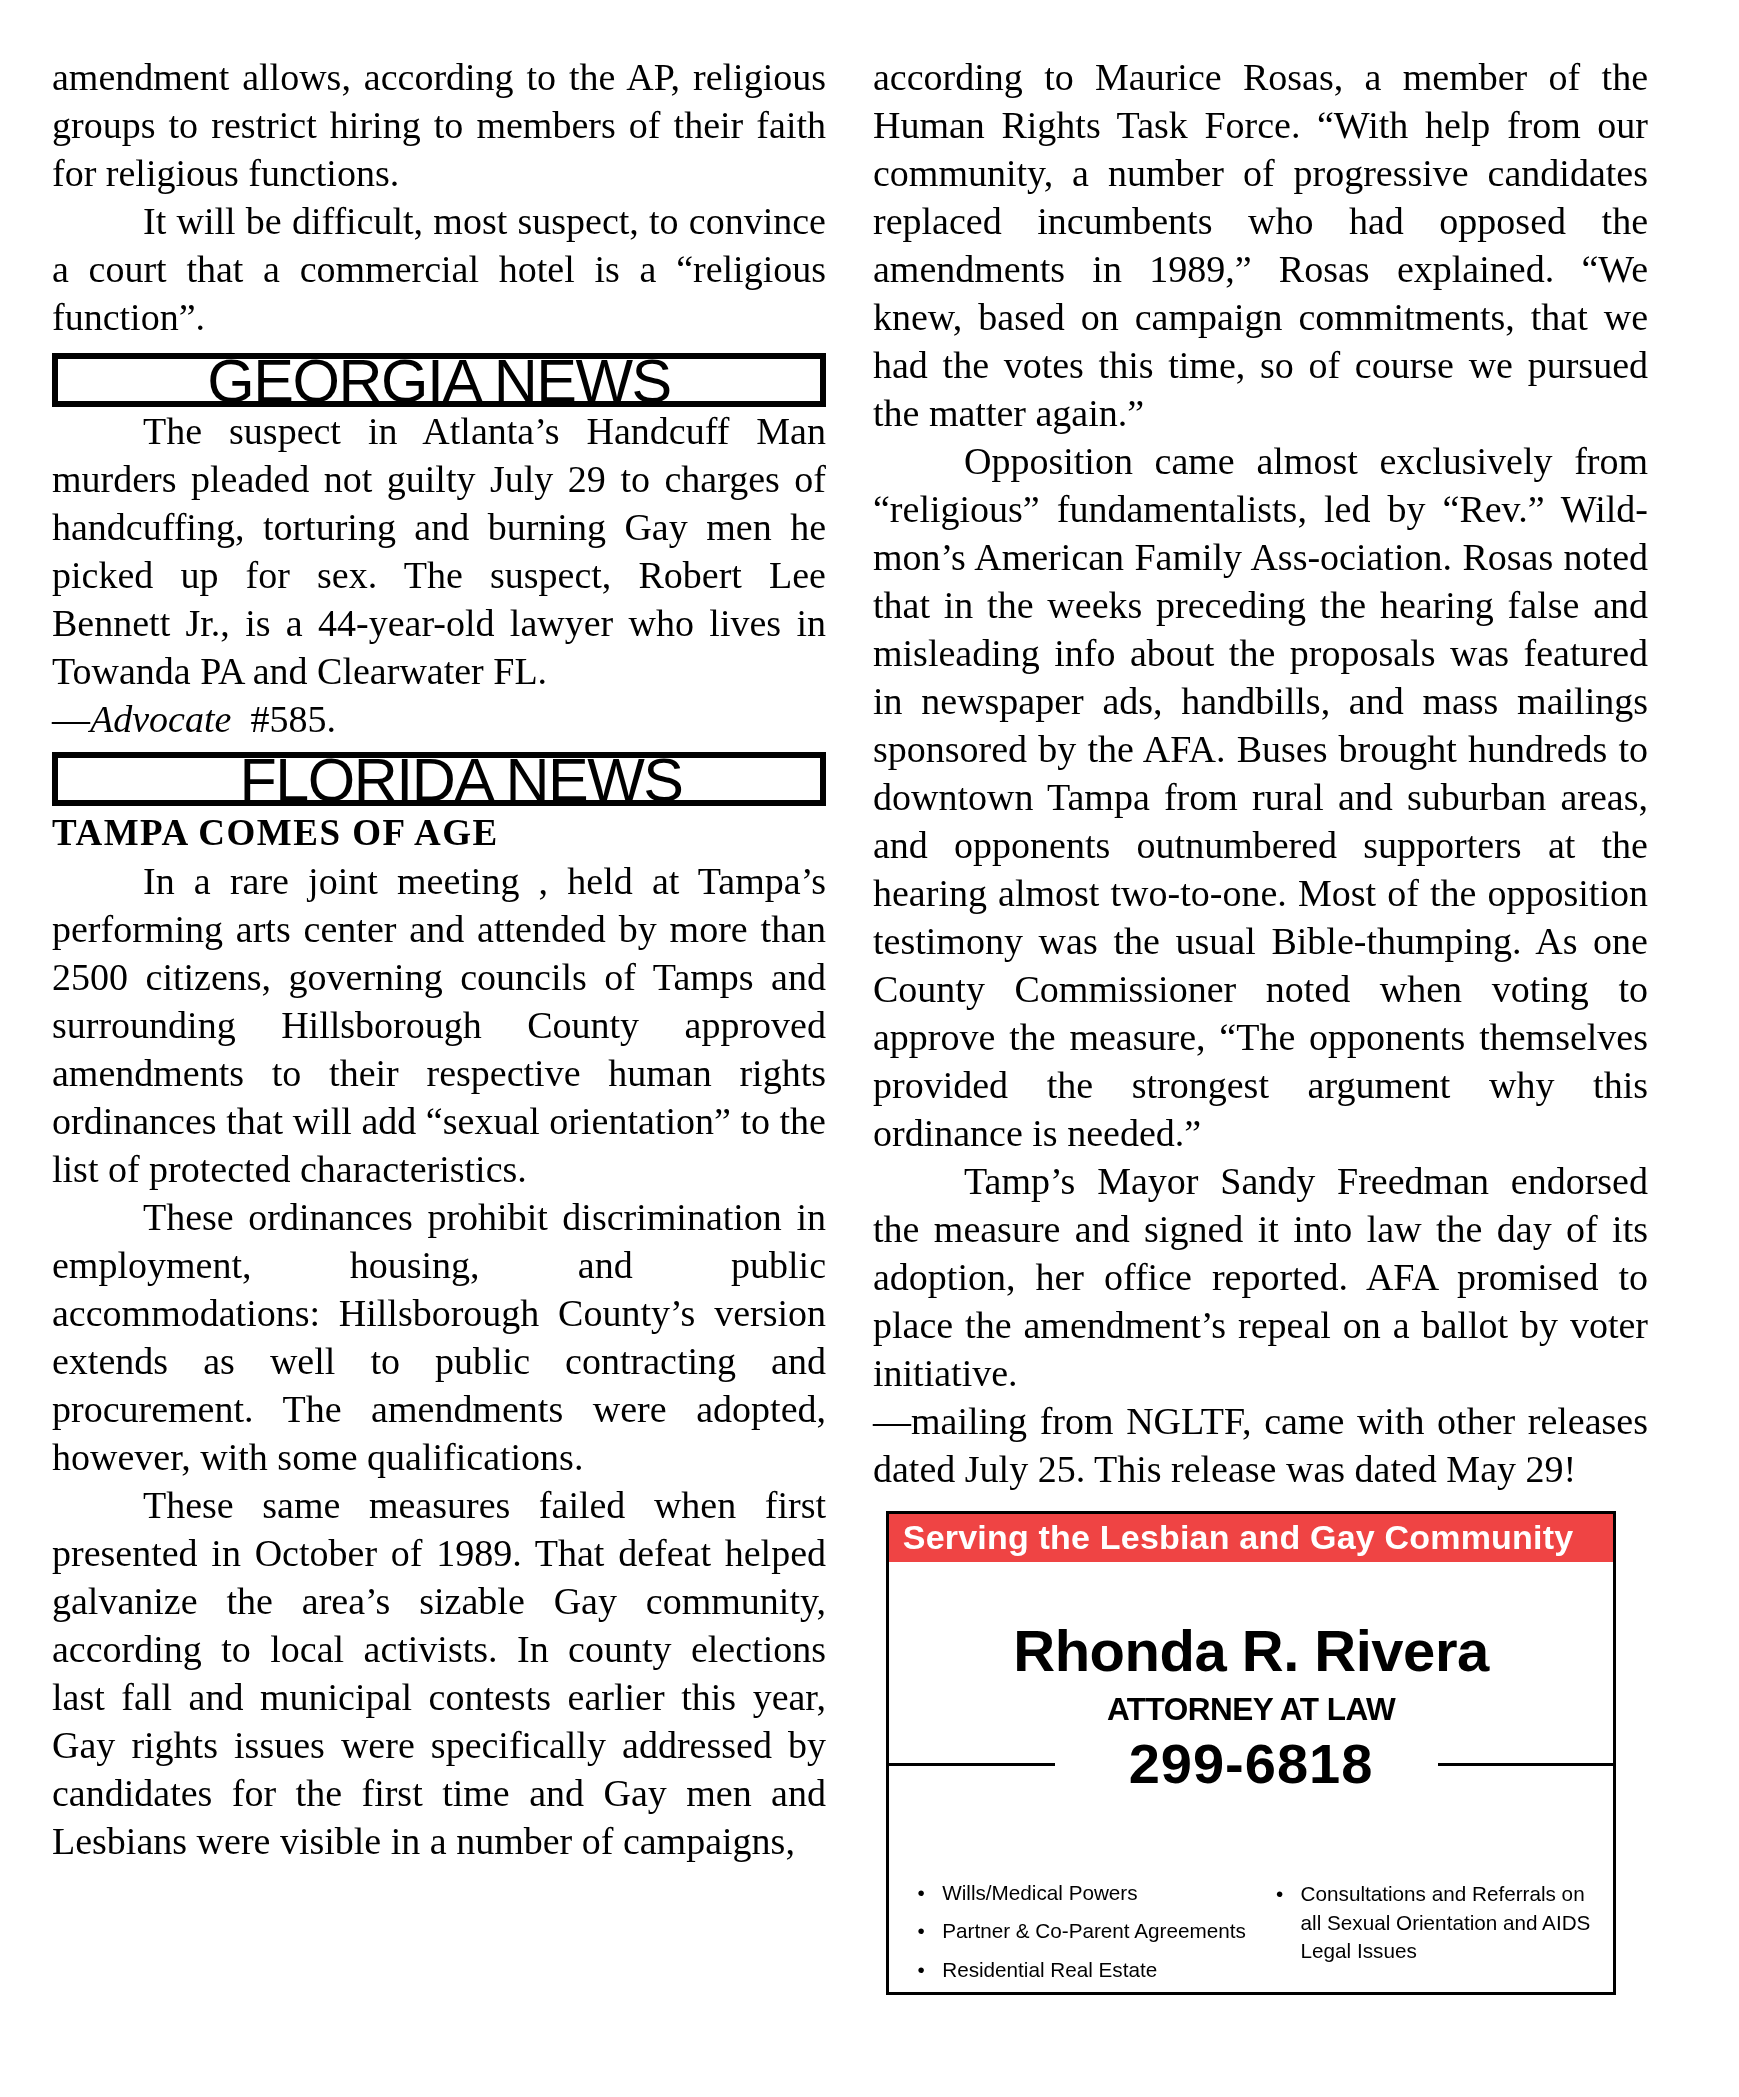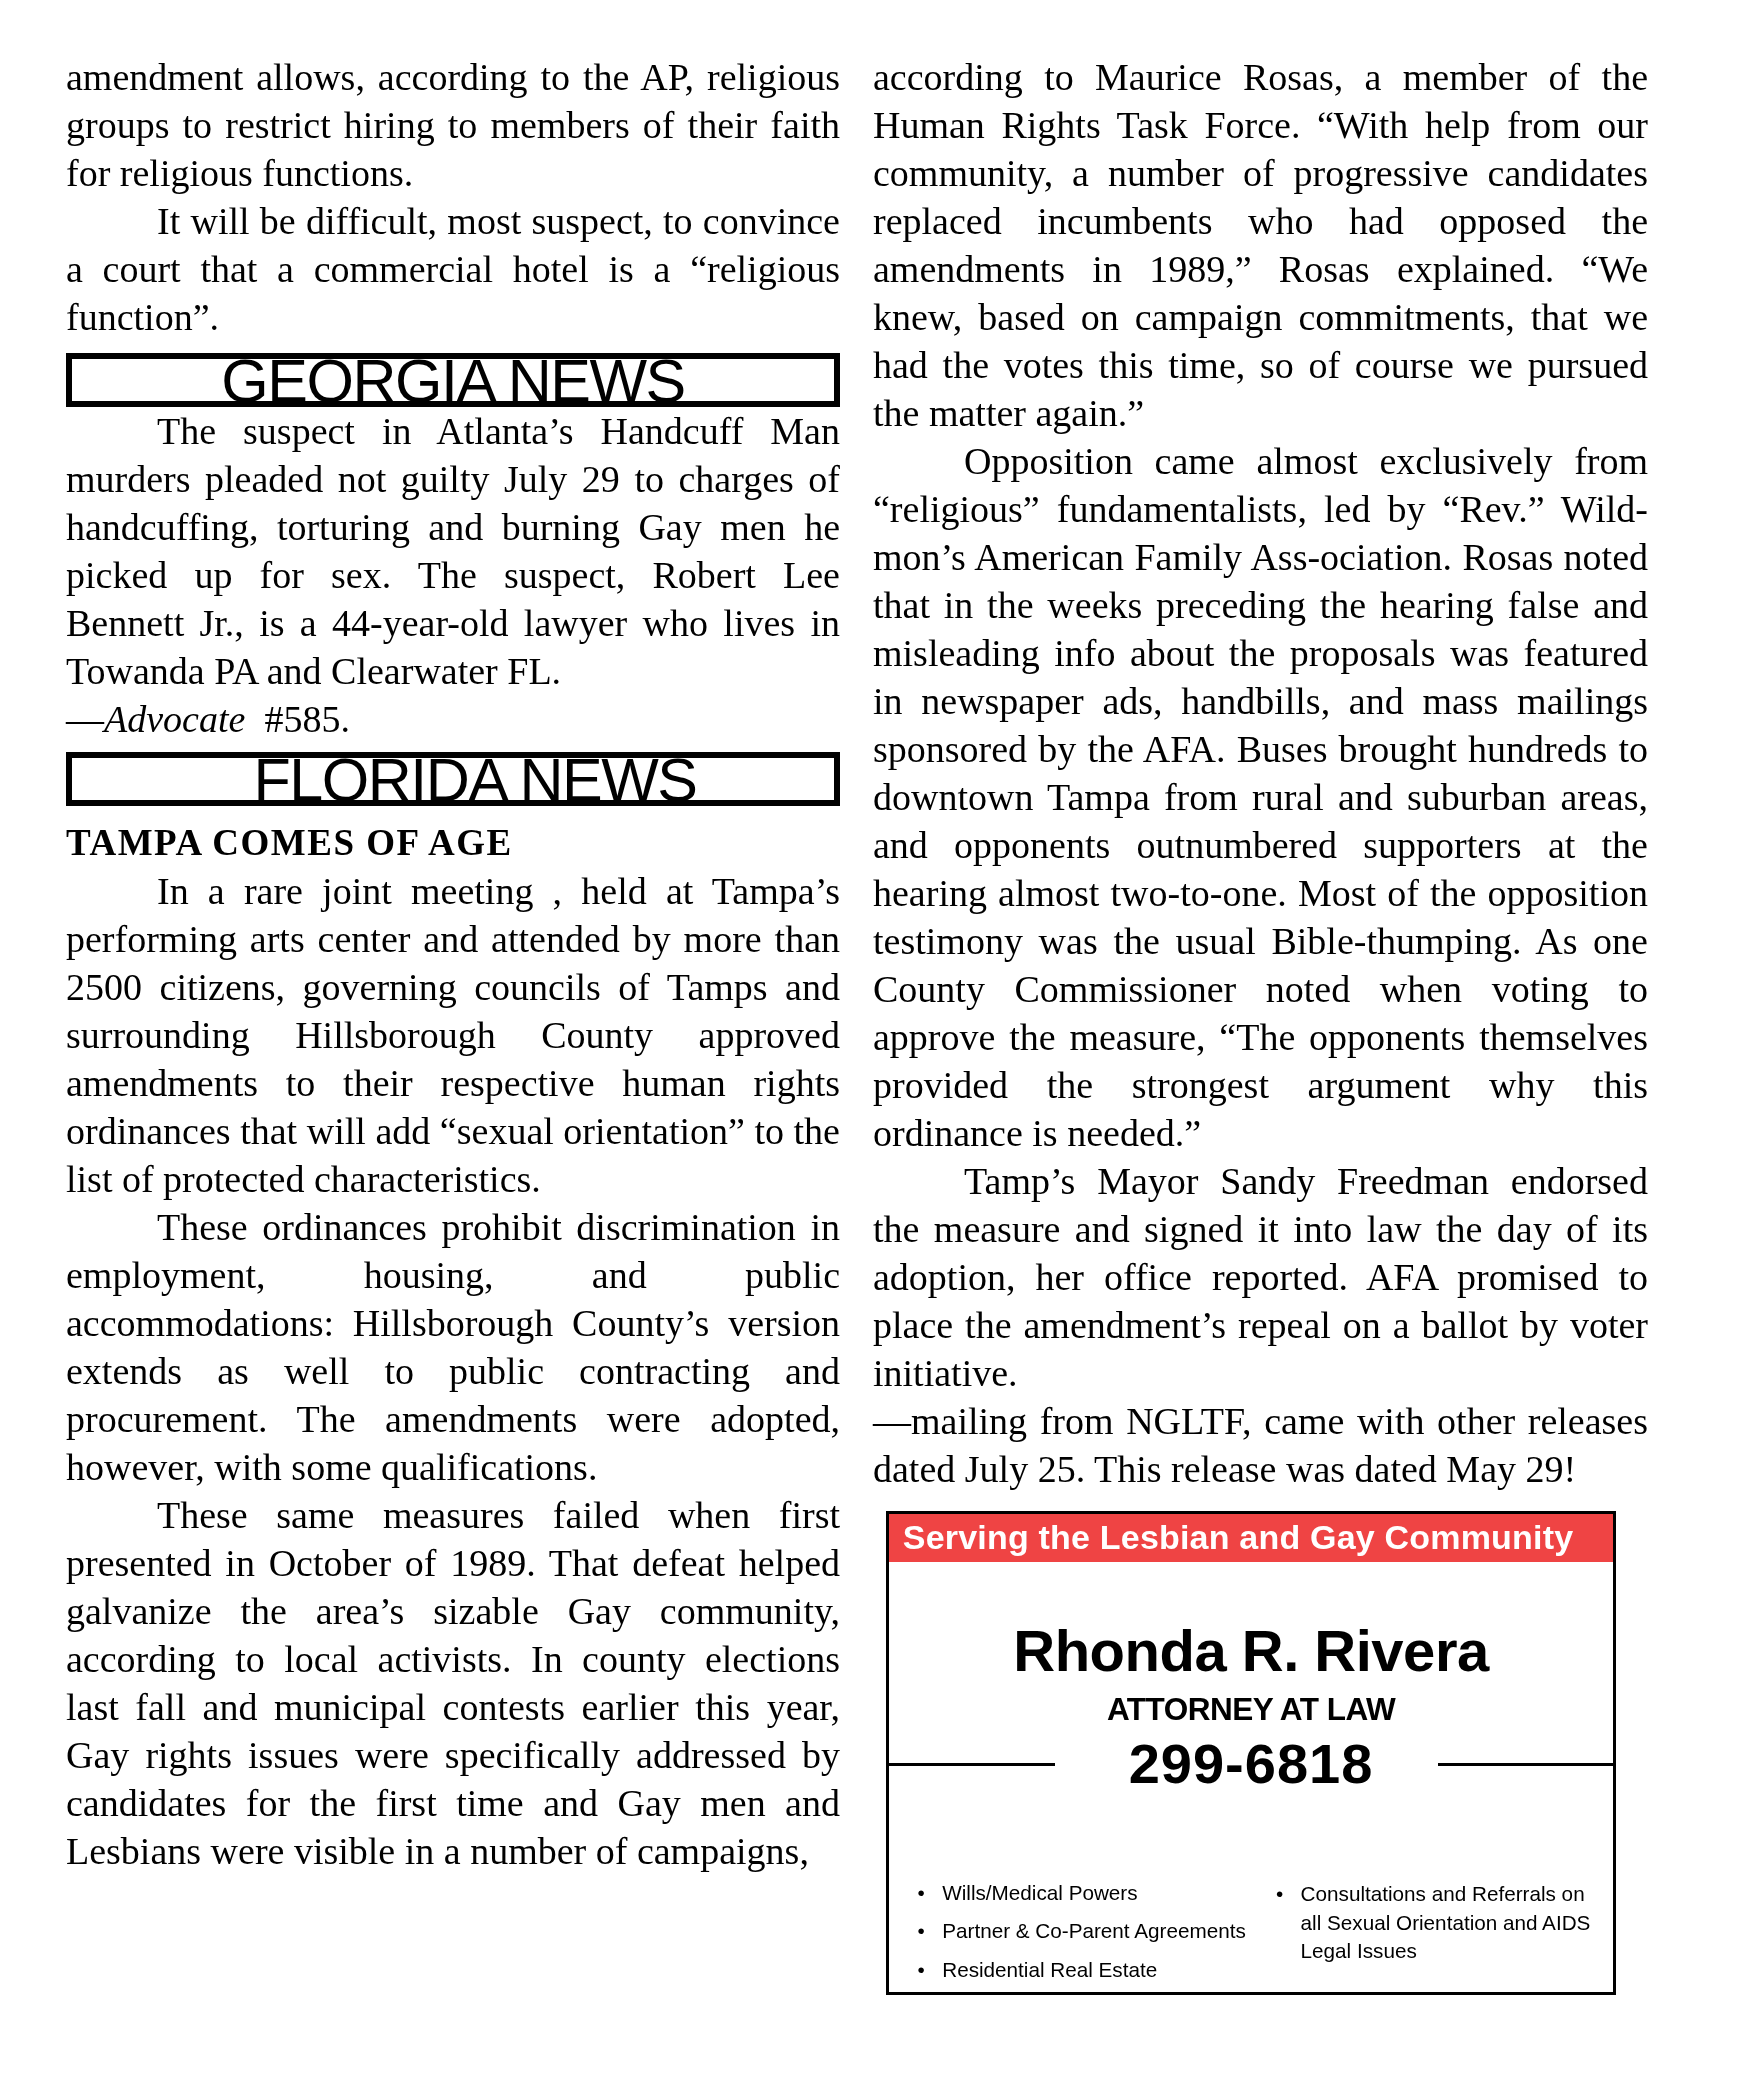--- a/index.html
+++ b/index.html
@@ -1,18 +1,18 @@
 <!DOCTYPE html>
 <html style="font-size:7.9px"><head>
 <meta charset="utf-8">
 <style>
   html, body { margin:0; padding:0; background:#ffffff; }
   body { width:1740px; height:2097px; position:relative; overflow:hidden; color:#000; }
   .col { position:absolute; top:53px; font-family:"Liberation Serif","DejaVu Serif",serif; font-size:38px; line-height:48px; text-align:justify; }
-  .col-left { left:66px; width:774px; }
+  .col-left { left:52px; width:774px; }
   .col-right { left:873px; width:775px; }
   .col p { margin:0; }
   .indent { text-indent:91px; }
   .section-box { border:4.9px solid #000; border-width:5.4px 5.4px 5.4px 5.4px; box-shadow: inset 0 0 0 1px #000; height:54px; margin:8.9px 0 0 0; display:flex; align-items:center; justify-content:center; box-sizing:border-box; }
   .section-box span { font-family:"Liberation Sans","DejaVu Sans",sans-serif; font-size:61px; letter-spacing:-1.5px; line-height:1; padding-top:3.9px; }
   .headline { font-family:"Liberation Serif","DejaVu Serif",serif; font-weight:bold; font-size:37px; letter-spacing:1.5px; line-height:48px; margin:0; text-align:left; }
   .attrib { text-align:left; }
   .attrib i { font-style:italic; }
 
   .ad { position:absolute; left:886px; top:1511px; width:730px; height:484px; border:3px solid #000; box-sizing:border-box; font-family:"Liberation Sans","DejaVu Sans",sans-serif; }
@@ -38,21 +38,21 @@
 
   <div class="section-box" style="margin-top:11.8px;">
     <span>GEORGIA NEWS</span>
   </div>
   <p class="indent">The suspect in Atlanta’s Handcuff Man murders pleaded not guilty July 29 to charges of handcuffing, torturing and burning Gay men he picked up for sex. The suspect, Robert Lee Bennett Jr., is a 44-year-old lawyer who lives in Towanda PA and Clearwater FL.</p>
   <p class="attrib"><span>—</span><i>Advocate</i>&nbsp;&nbsp;<span>#585.</span></p>
 
   <div class="section-box" style="margin-top:8.9px;padding-left:44px;">
     <span>FLORIDA NEWS</span>
   </div>
-  <h2 class="headline" style="margin-top:13px;">TAMPA COMES OF AGE</h2>
+  <h2 class="headline" style="margin-top:3px;">TAMPA COMES OF AGE</h2>
   <p class="indent">In a rare joint meeting , held at Tampa’s performing arts center and attended by more than 2500 citizens, governing councils of Tamps and surrounding Hillsborough County approved amendments to their respective human rights ordinances that will add “sexual orientation” to the list of protected characteristics.</p>
   <p class="indent">These ordinances prohibit discrimination in employment, housing, and public accommodations: Hillsborough County’s version extends as well to public contracting and procurement. The amendments were adopted, however, with some qualifications.</p>
   <p class="indent">These same measures failed when first presented in October of 1989. That defeat helped galvanize the area’s sizable Gay community, according to local activists. In county elections last fall and municipal contests earlier this year, Gay rights issues were specifically addressed by candidates for the first time and Gay men and Lesbians were visible in a number of campaigns,</p>
 </div>
 
 <div class="col col-right">
   <p>according to Maurice Rosas, a member of the Human Rights Task Force. “With help from our community, a number of progressive candidates replaced incumbents who had opposed the amendments in 1989,” Rosas explained. “We knew, based on campaign commitments, that we had the votes this time, so of course we pursued the matter again.”</p>
   <p class="indent">Opposition came almost exclusively from “religious” fundamentalists, led by “Rev.” Wild-mon’s American Family Ass-ociation. Rosas noted that in the weeks preceding the hearing false and misleading info about the proposals was featured in newspaper ads, handbills, and mass mailings sponsored by the AFA. Buses brought hundreds to downtown Tampa from rural and suburban areas, and opponents outnumbered supporters at the hearing almost two-to-one. Most of the opposition testimony was the usual Bible-thumping. As one County Commissioner noted when voting to approve the measure, “The opponents themselves provided the strongest argument why this ordinance is needed.”</p>
   <p class="indent">Tamp’s Mayor Sandy Freedman endorsed the measure and signed it into law the day of its adoption, her office reported. AFA promised to place the amendment’s repeal on a ballot by voter initiative.</p>
   <p class="attrib" style="text-align:justify;">—mailing from NGLTF, came with other releases dated July 25. This release was dated May 29!</p>

